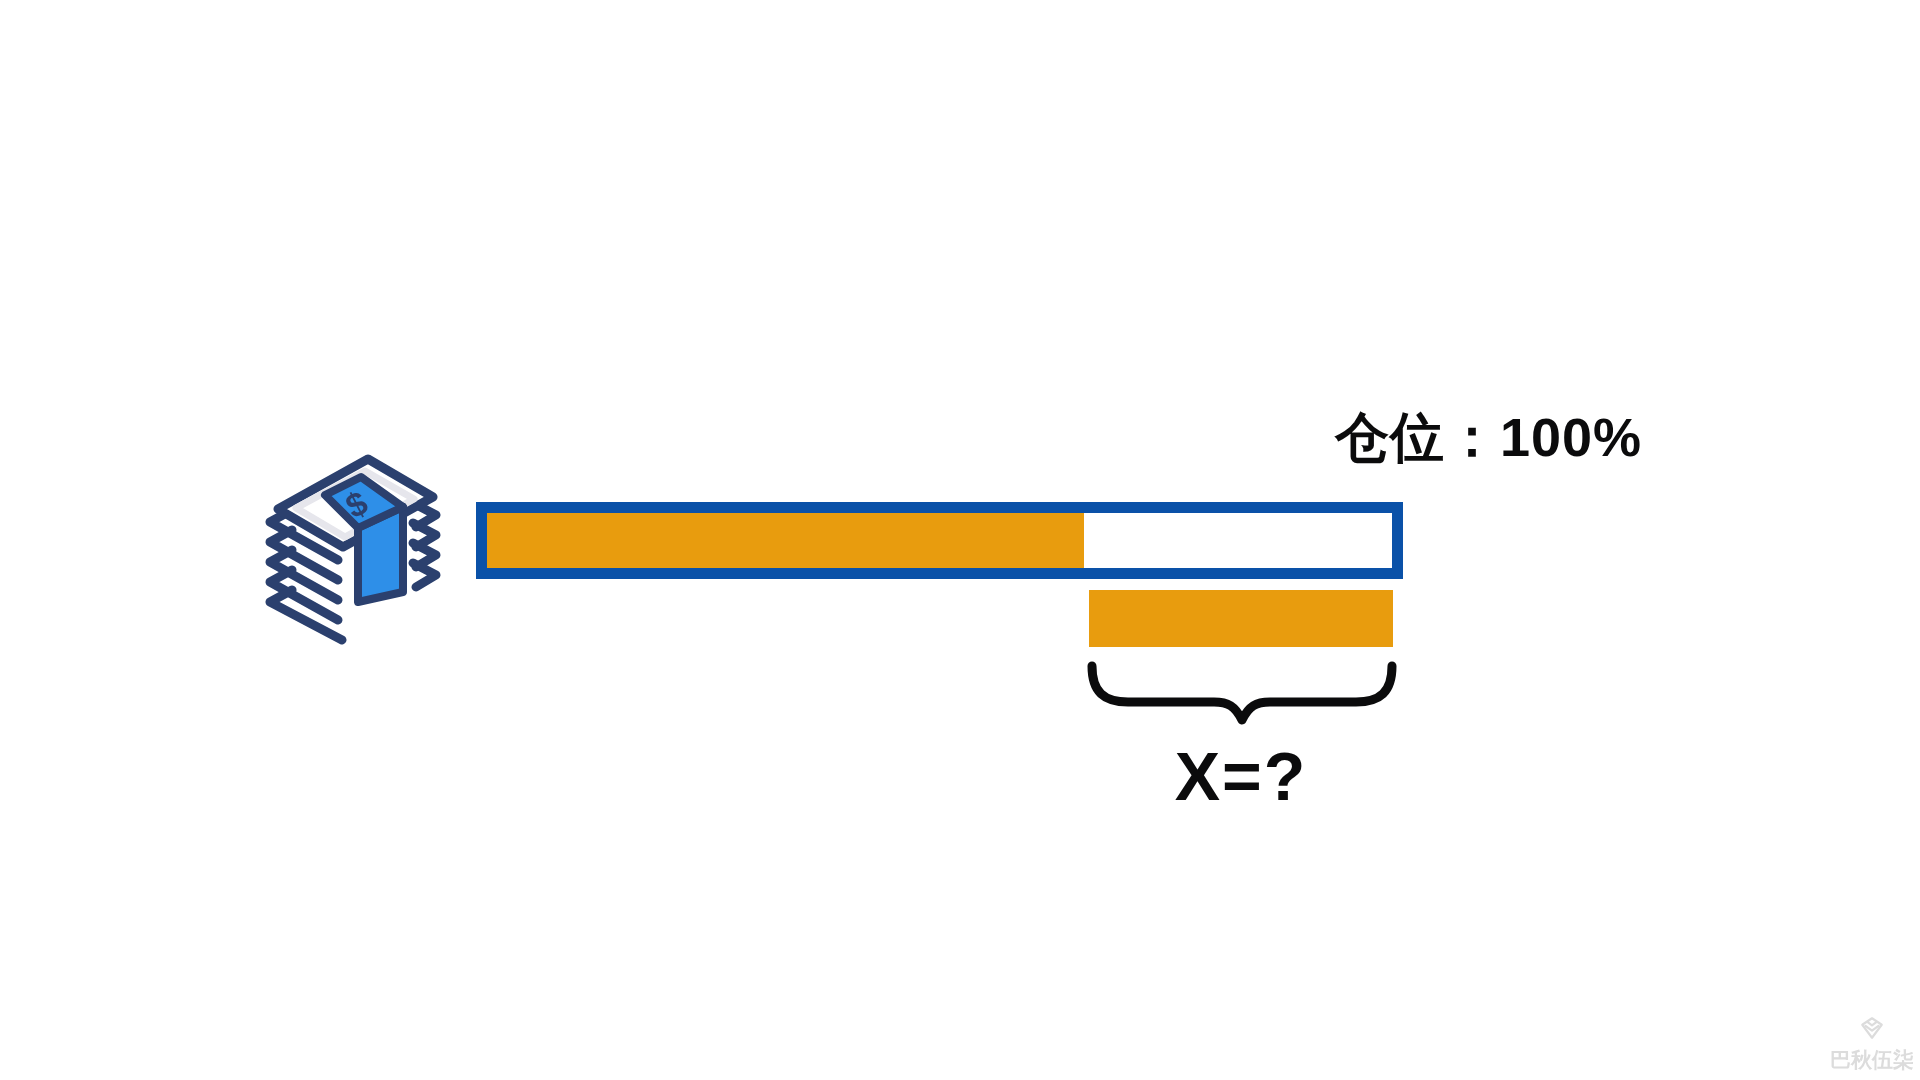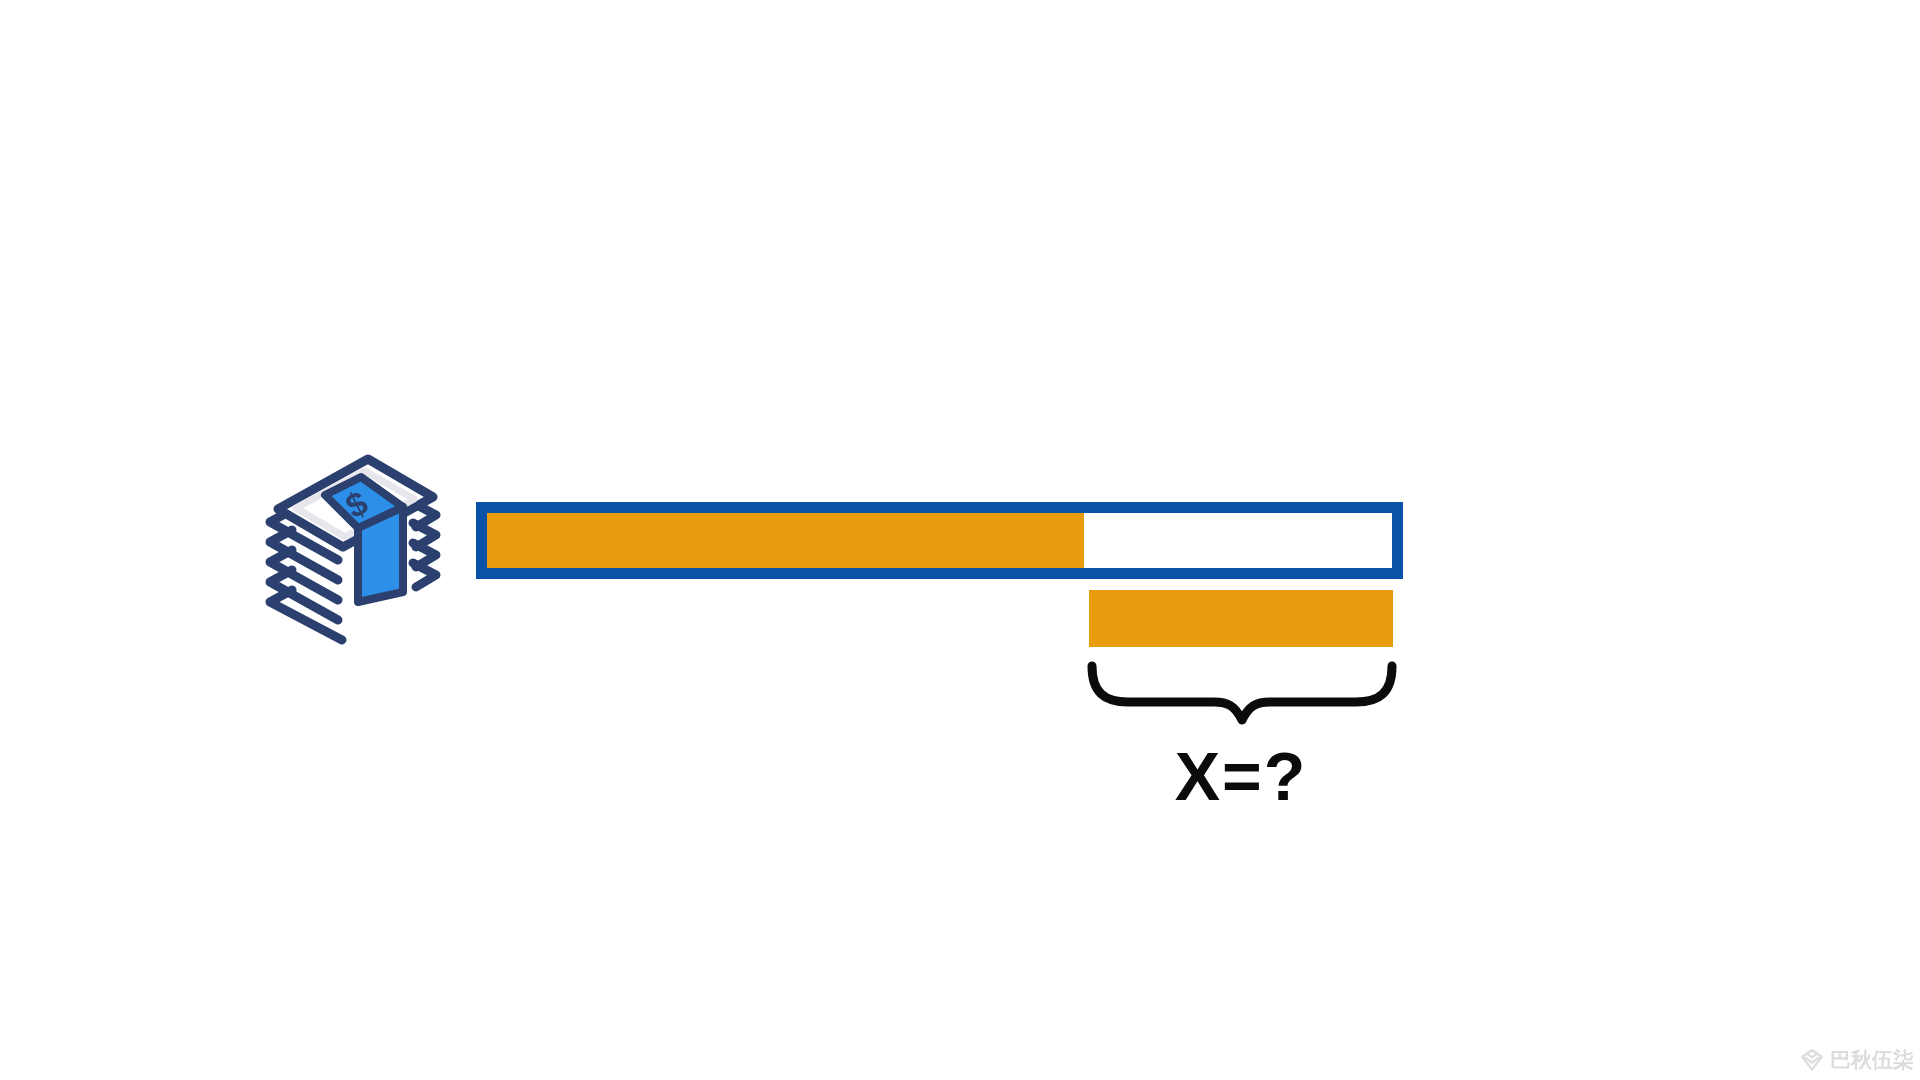--- a/index.html
+++ b/index.html
@@ -27,21 +27,21 @@
     fill:none;stroke:var(--text,#0b0b0c);stroke-width:9;
     stroke-linecap:round;stroke-linejoin:round;
   }
   .x-label{
     position:absolute;left:1089px;top:742px;width:304px;text-align:center;
     font-size:68px;font-weight:bold;color:var(--text,#0b0b0c);line-height:1;
     letter-spacing:2px;
   }
   .watermark{
     position:absolute;right:6px;bottom:6px;display:flex;align-items:center;gap:5px;
-    color:var(--watermark,#DCDCDC);font-size:21px;font-weight:bold;
+    color:var(--watermark,#DCDCDC);font-size:21px;font-weight:bold;flex-direction:column;
   }
   
   .n{fill:none;stroke:var(--icon-navy,#2B406E);stroke-width:9;stroke-linecap:round;stroke-linejoin:round;}
   .bill{fill:#ffffff;stroke:var(--icon-navy,#2B406E);stroke-width:9;stroke-linejoin:round;}
   .trim{fill:none;stroke:var(--icon-gray,#E6E6EC);stroke-width:7;stroke-linejoin:round;}
   .band{fill:var(--icon-blue,#2E8FE8);stroke:var(--icon-navy,#2B406E);stroke-width:8;stroke-linejoin:round;}
   .dollar{fill:var(--icon-navy,#2B406E);font-family:"Liberation Sans","DejaVu Sans",sans-serif;font-size:34px;font-weight:bold;}
   .wm-shape{fill:none;stroke:var(--watermark,#DCDCDC);stroke-width:2;stroke-linecap:round;stroke-linejoin:round;}
 </style>
 </head>
@@ -67,20 +67,21 @@
       <path class="bill" d="M 110,14 L 175,52 L 85,102 L 20,64 Z"></path>
       <path class="trim" d="M 107,26 L 156,54 L 87,92 L 38,63 Z"></path>
     </g>
     <g>
       <path class="band" d="M 100,83 L 145,62 L 145,147 L 100,157 Z"></path>
       <path class="band" d="M 67,50 L 103,32 L 145,62 L 100,83 Z"></path>
       <text class="dollar" transform="translate(104,70) rotate(-27)" text-anchor="middle">$</text>
     </g>
   </svg>
 
+  <div class="pos-label">仓位：100%</div>
 
   <div class="bar-track">
     <div class="bar-fill" style="width: 66%;"></div>
   </div>
 
   <div class="segment"></div>
 
   <svg class="brace" viewBox="0 0 320 72" preserveAspectRatio="none" aria-hidden="true">
     <path class="bracep" d="M 10,8 C 10,34 22,44 46,44 L 132,44 C 146,44 153,48 160,62 C 167,48 174,44 188,44 L 274,44 C 298,44 310,34 310,8"></path>
   </svg>

